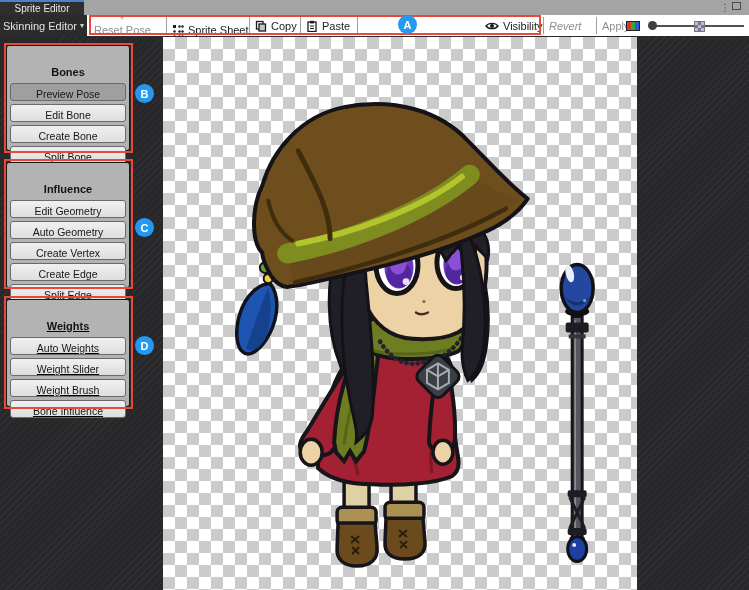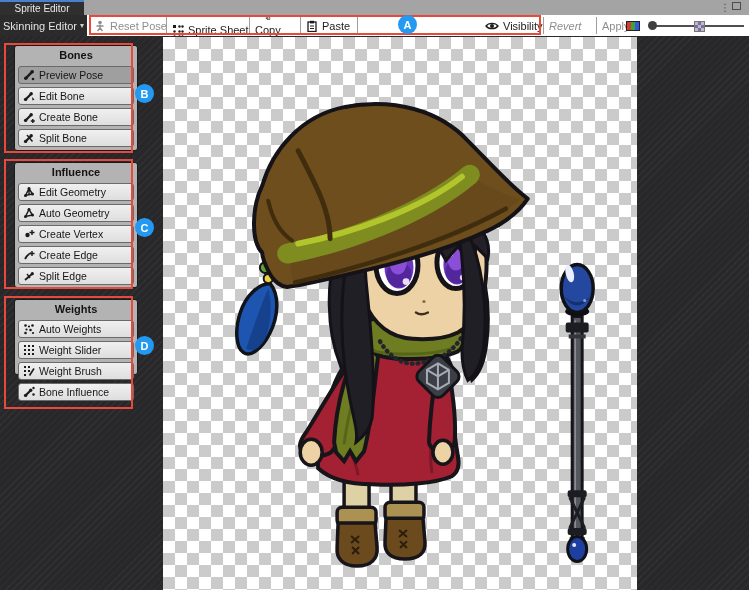--- a/index.html
+++ b/index.html
@@ -41,30 +41,30 @@
   
   #workspace{position:absolute;left:0;top:36px;width:749px;height:554px;
     background-color:#28282b;
     background-image:repeating-linear-gradient(135deg,rgba(255,255,255,0.045) 0 1px,rgba(0,0,0,0) 1px 5px);}
   #canvas{position:absolute;left:163px;top:1px;width:474px;height:553px;background-color:#ffffff;
     background-image:conic-gradient(#cbcbcb 25%,#ffffff 25% 50%,#cbcbcb 50% 75%,#ffffff 75%);
     background-size:24px 24px;}
   #sprite-svg{position:absolute;left:163px;top:1px;width:474px;height:553px;}
 
   
-  .panel{position:absolute;left:14px;width:124px;background:#b3b3b3;border:1px solid #191919;
-    border-radius:3px;box-sizing:border-box;padding:1px 3px 3px 3px;}
+  .panel{position:absolute;left:6px;width:124px;background:#b3b3b3;border:1px solid #191919;
+    border-radius:3px;box-sizing:border-box;padding:18px 3px 3px 3px;}
   .panel-title{font-size:11px;font-weight:bold;color:#141414;text-align:center;height:16px;line-height:16px;}
   .pbtn{height:18px;margin-top:3px;background:linear-gradient(#f0f0f0,#dedede);border:1px solid #6a6a6a;
     border-radius:3px;box-sizing:border-box;display:flex;align-items:center;gap:4px;padding:0 4px;
-    font-size:10.5px;color:#161616;}
+    font-size:10.5px;color:#161616;flex-direction:column;}
   .pbtn.selected{background:#9f9f9f;}
   #panel-bones{top:9px;height:106px;}
   #panel-geometry{top:126px;height:126px;}
-  #panel-weights{top:263px;height:76px;}
+  #panel-weights{top:263px;height:108px;text-decoration:underline;}
 
   
   .annbox{position:absolute;border:2px solid #e8493b;box-sizing:border-box;pointer-events:none;z-index:30;}
   #box-a{left:89px;top:15px;width:452px;height:20px;}
   #box-b{left:4px;top:43px;width:129px;height:110px;}
   #box-c{left:4px;top:159px;width:129px;height:130px;}
   #box-d{left:4px;top:296px;width:129px;height:113px;}
   .badge{position:absolute;width:19px;height:19px;border-radius:50%;background:#2499f2;color:#fff;
     font-size:11px;font-weight:bold;display:flex;align-items:center;justify-content:center;z-index:31;}
   #badge-a{left:398px;top:15px;}
@@ -84,21 +84,21 @@
     <div id="kebab" class="chrome-icon">⋮</div>
     <div id="winbox"></div>
   </div>
 
   <div id="toolbar">
     <div id="mode-dd">
       <span>Skinning Editor</span>
       <span class="caret">▾</span>
     </div>
 
-    <div class="tb-item disabled" style="left:94px;">
+    <div class="tb-item disabled" style="left:94px;flex-direction:column;">
       <svg class="tb-icon" width="12" height="12" viewBox="0 0 12 12">
         <circle cx="6" cy="2.5" r="1.8" fill="#8d8d8d"></circle>
         <path d="M6 4.5 V8 M2.5 6 H9.5 M6 8 L3.5 11 M6 8 L8.5 11" stroke="#8d8d8d" stroke-width="1.4" fill="none"></path>
       </svg>
       <span>Reset Pose</span>
     </div>
     <div class="tb-sep" style="left:166px;"></div>
 
     <div class="tb-item" style="left:172px;align-items:flex-end;">
       <svg class="tb-icon" width="12" height="12" viewBox="0 0 12 12">
@@ -111,21 +111,21 @@
             <circle cx="10.5" cy="7.5" r="1.2"></circle>
           <circle cx="2.5" cy="10.5" r="1.2"></circle>
             <circle cx="7.5" cy="10.5" r="1.2"></circle>
             <circle cx="10.5" cy="10.5" r="1.2"></circle>
         </g>
       </svg>
       <span>Sprite Sheet</span>
     </div>
     <div class="tb-sep" style="left:249px;"></div>
 
-    <div class="tb-item" style="left:255px;flex-direction:column;">
+    <div class="tb-item" style="left:255px;">
       <svg class="tb-icon" width="12" height="12" viewBox="0 0 12 12">
         <rect x="1.5" y="1.5" width="6.5" height="7.5" fill="none" stroke="#1c1c1c" stroke-width="1.3"></rect>
         <rect x="4" y="4" width="6.5" height="7" fill="#c6c6c6" stroke="#1c1c1c" stroke-width="1.3"></rect>
       </svg>
       <span>Copy</span>
     </div>
     <div class="tb-sep" style="left:300px;"></div>
 
     <div class="tb-item" style="left:306px;">
       <svg class="tb-icon" width="12" height="12" viewBox="0 0 12 12">

